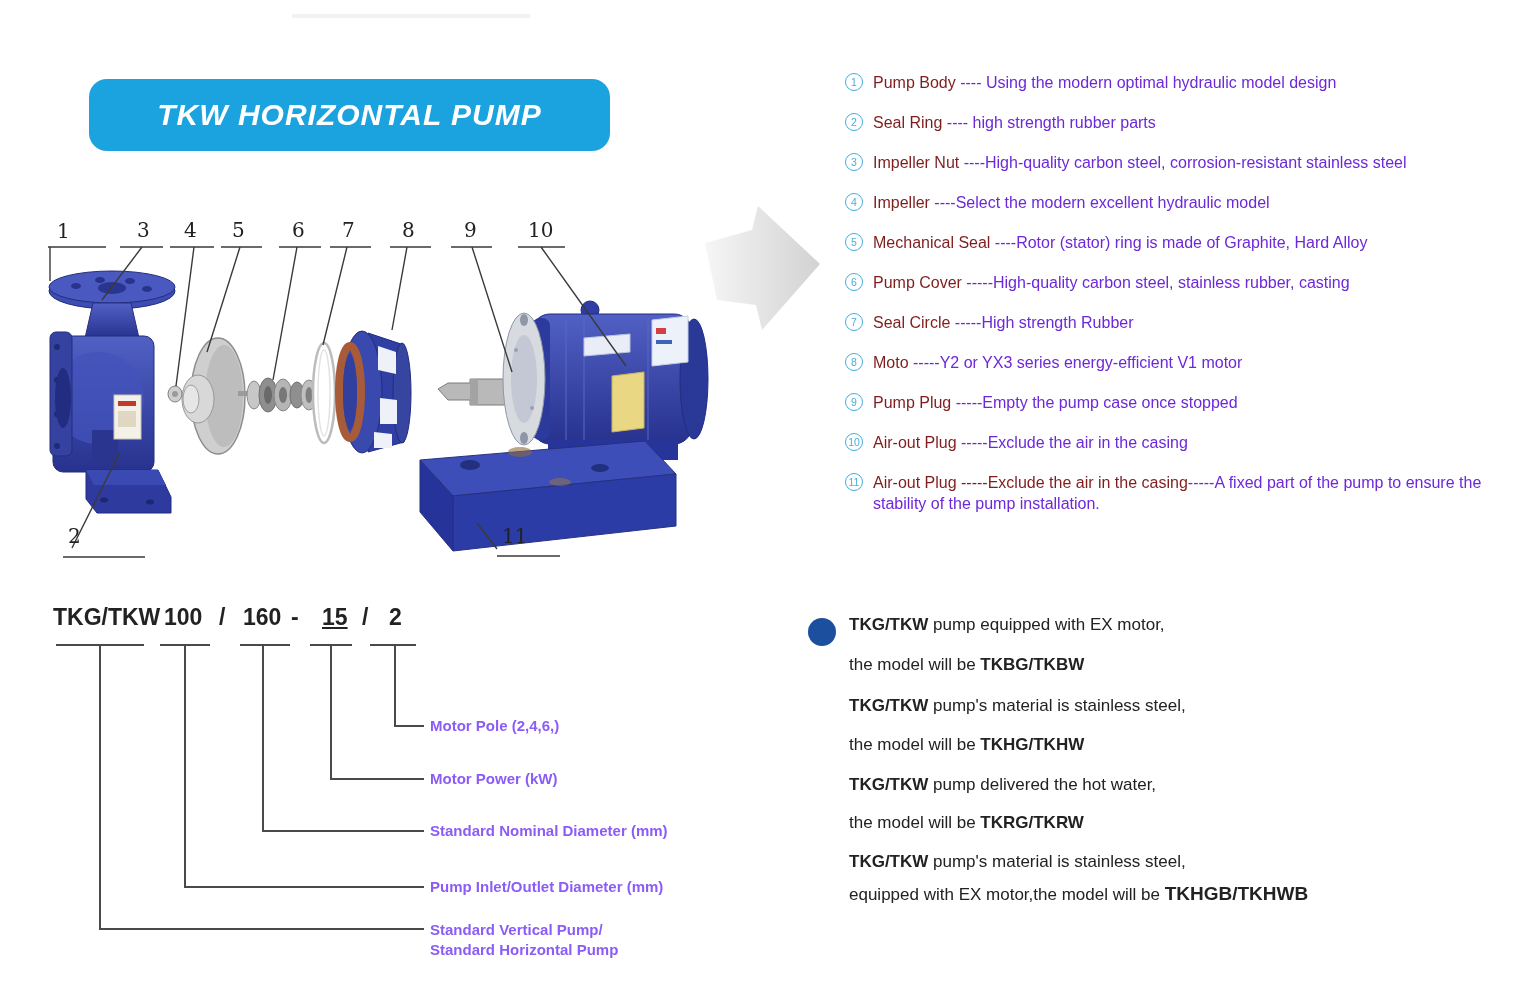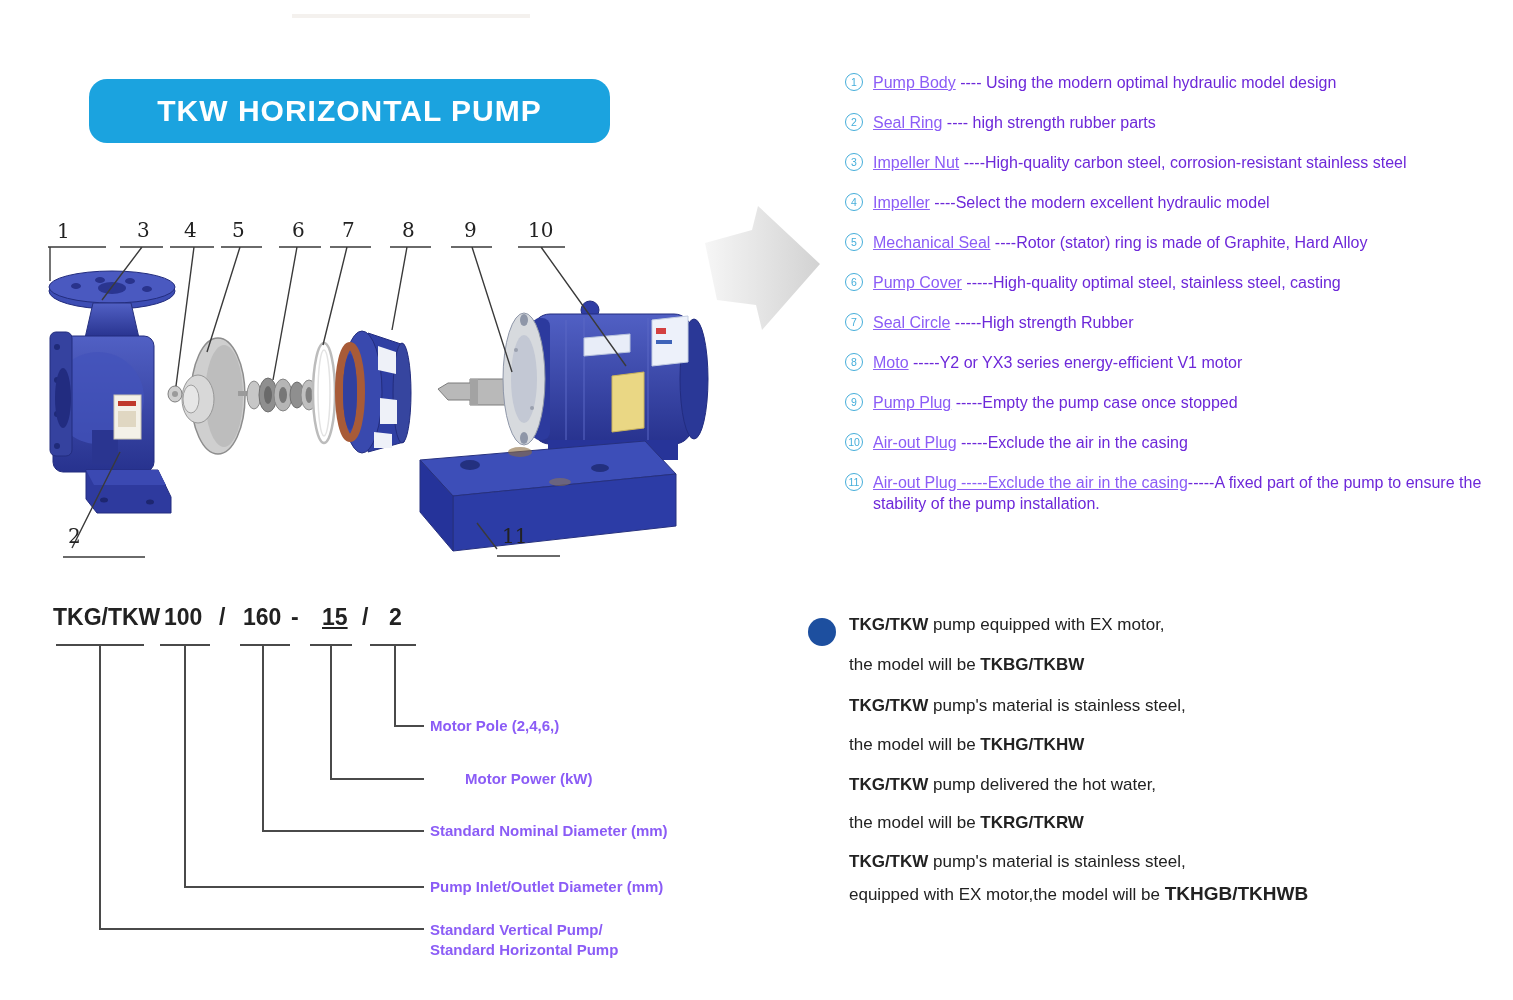--- a/index.html
+++ b/index.html
@@ -4,52 +4,52 @@
 <style>
   * { margin:0; padding:0; box-sizing:border-box; }
   html,body { width:1513px; height:1000px; background:#ffffff; overflow:hidden;
               font-family:"Liberation Sans", sans-serif; color:#2f2f2f; }
   .abs { position:absolute; }
 
   
   .top-divider { left:292px; top:14px; width:238px; height:4px; background:#f4f1ee; }
 
   
-  .banner { left:89px; top:79px; width:521px; height:64px; background:#1ba3df;
-            border-radius:18px; display:flex; align-items:center; justify-content:center; }
+  .banner { left:89px; top:79px; width:521px; height:72px; background:#1ba3df;
+            border-radius:18px; display:flex; align-items:center; justify-content:center;font-style:italic; }
   .banner span { color:#ffffff; font-size:30px; font-weight:bold; letter-spacing:1px; }
 
   
   svg.art { position:absolute; left:0; top:0; width:1513px; height:1000px; pointer-events:none; }
 
   
   .callout { position:absolute; font-family:"DejaVu Serif", serif; font-size:20px; color:#222; }
   .c-1{left:57px;top:219px;} .c-3{left:137px;top:218px;} .c-4{left:184px;top:218px;}
   .c-5{left:232px;top:218px;} .c-6{left:292px;top:218px;} .c-7{left:342px;top:218px;}
   .c-8{left:402px;top:218px;} .c-9{left:464px;top:218px;} .c-10{left:528px;top:218px;}
   .c-2{left:68px;top:524px;} .c-11{left:502px;top:524px;}
 
   
   .parts { left:845px; top:72px; width:660px; }
   .part-row { position:relative; padding-left:28px; font-size:16px; line-height:21px;
               margin-bottom:19px; color:#2f2f2f; }
   .pnum { position:absolute; left:0; top:1px; width:18px; height:18px; border:1.4px solid #45aeda;
           border-radius:50%; color:#45aeda; font-size:10.5px; line-height:16px; text-align:center;
           display:inline-block; }
-  .pname { color:#8b5cf6;text-decoration:underline; }
+  .pname { color:#7f1d1d; }
   .pdesc { color:#6d28d9; }
 
   
   .code-token { position:absolute; font-size:23px; font-weight:bold; color:#222; }
   .t-brand{left:53px;top:604px;} .t-inlet{left:164px;top:604px;} .t-s1{left:219px;top:604px;}
   .t-imp{left:243px;top:604px;} .t-s2{left:291px;top:604px;} .t-pow{left:322px;top:604px;text-decoration:underline;}
   .t-s3{left:362px;top:604px;} .t-pole{left:389px;top:604px;}
 
   .decode-label { position:absolute; left:430px; font-size:15px; font-weight:bold; color:#8b5cf6; }
-  .l-pole{top:717px;} .l-pow{top:770px;margin-left:35px;} .l-imp{top:822px;} .l-inlet{top:878px;}
+  .l-pole{top:717px;} .l-pow{top:770px;} .l-imp{top:822px;} .l-inlet{top:878px;}
   .l-std{top:920px; line-height:20px;}
 
   
   .note-bullet { left:808px; top:618px; width:28px; height:28px; border-radius:50%; background:#1d4f9f; }
   .note-line { position:absolute; left:849px; font-size:17px; color:#222; }
   .nl-0{top:615px;} .nl-1{top:655px;} .nl-2{top:696px;} .nl-3{top:735px;}
   .nl-4{top:775px;text-align:right;} .nl-5{top:813px;} .nl-6{top:852px;} .nl-7{top:883px;}
   .code { font-weight:bold; }
   .code.big { font-size:19px; }
 </style>
@@ -216,21 +216,21 @@
 <span class="callout c-10">10</span>
 <span class="callout c-2">2</span>
 <span class="callout c-11">11</span>
 
 <div class="abs parts">
   <div class="part-row"><span class="pnum">1</span><span class="pname">Pump Body</span><span class="pdesc"> ---- Using the modern optimal hydraulic model design</span></div>
   <div class="part-row"><span class="pnum">2</span><span class="pname">Seal Ring</span><span class="pdesc"> ---- high strength rubber parts</span></div>
   <div class="part-row"><span class="pnum">3</span><span class="pname">Impeller Nut</span><span class="pdesc"> ----High-quality carbon steel, corrosion-resistant stainless steel</span></div>
   <div class="part-row"><span class="pnum">4</span><span class="pname">Impeller</span><span class="pdesc"> ----Select the modern excellent hydraulic model</span></div>
   <div class="part-row"><span class="pnum">5</span><span class="pname">Mechanical Seal</span><span class="pdesc"> ----Rotor (stator) ring is made of Graphite, Hard Alloy</span></div>
-  <div class="part-row"><span class="pnum">6</span><span class="pname">Pump Cover</span><span class="pdesc"> -----High-quality optimal steel, stainless steel, casting</span></div>
+  <div class="part-row"><span class="pnum">6</span><span class="pname">Pump Cover</span><span class="pdesc"> -----High-quality carbon steel, stainless rubber, casting</span></div>
   <div class="part-row"><span class="pnum">7</span><span class="pname">Seal Circle</span><span class="pdesc"> -----High strength Rubber</span></div>
   <div class="part-row"><span class="pnum">8</span><span class="pname">Moto</span><span class="pdesc"> -----Y2 or YX3 series energy-efficient V1 motor</span></div>
   <div class="part-row"><span class="pnum">9</span><span class="pname">Pump Plug</span><span class="pdesc"> -----Empty the pump case once stopped</span></div>
   <div class="part-row"><span class="pnum">10</span><span class="pname">Air-out Plug</span><span class="pdesc"> -----Exclude the air in the casing</span></div>
   <div class="part-row"><span class="pnum">11</span><span class="pname">Air-out Plug -----Exclude the air in the casing</span><span class="pdesc">-----A fixed part of the pump to ensure the stability of the pump installation.</span></div>
 </div>
 
 <span class="code-token t-brand">TKG/TKW</span>
 <span class="code-token t-inlet">100</span>
 <span class="code-token t-s1">/</span>

